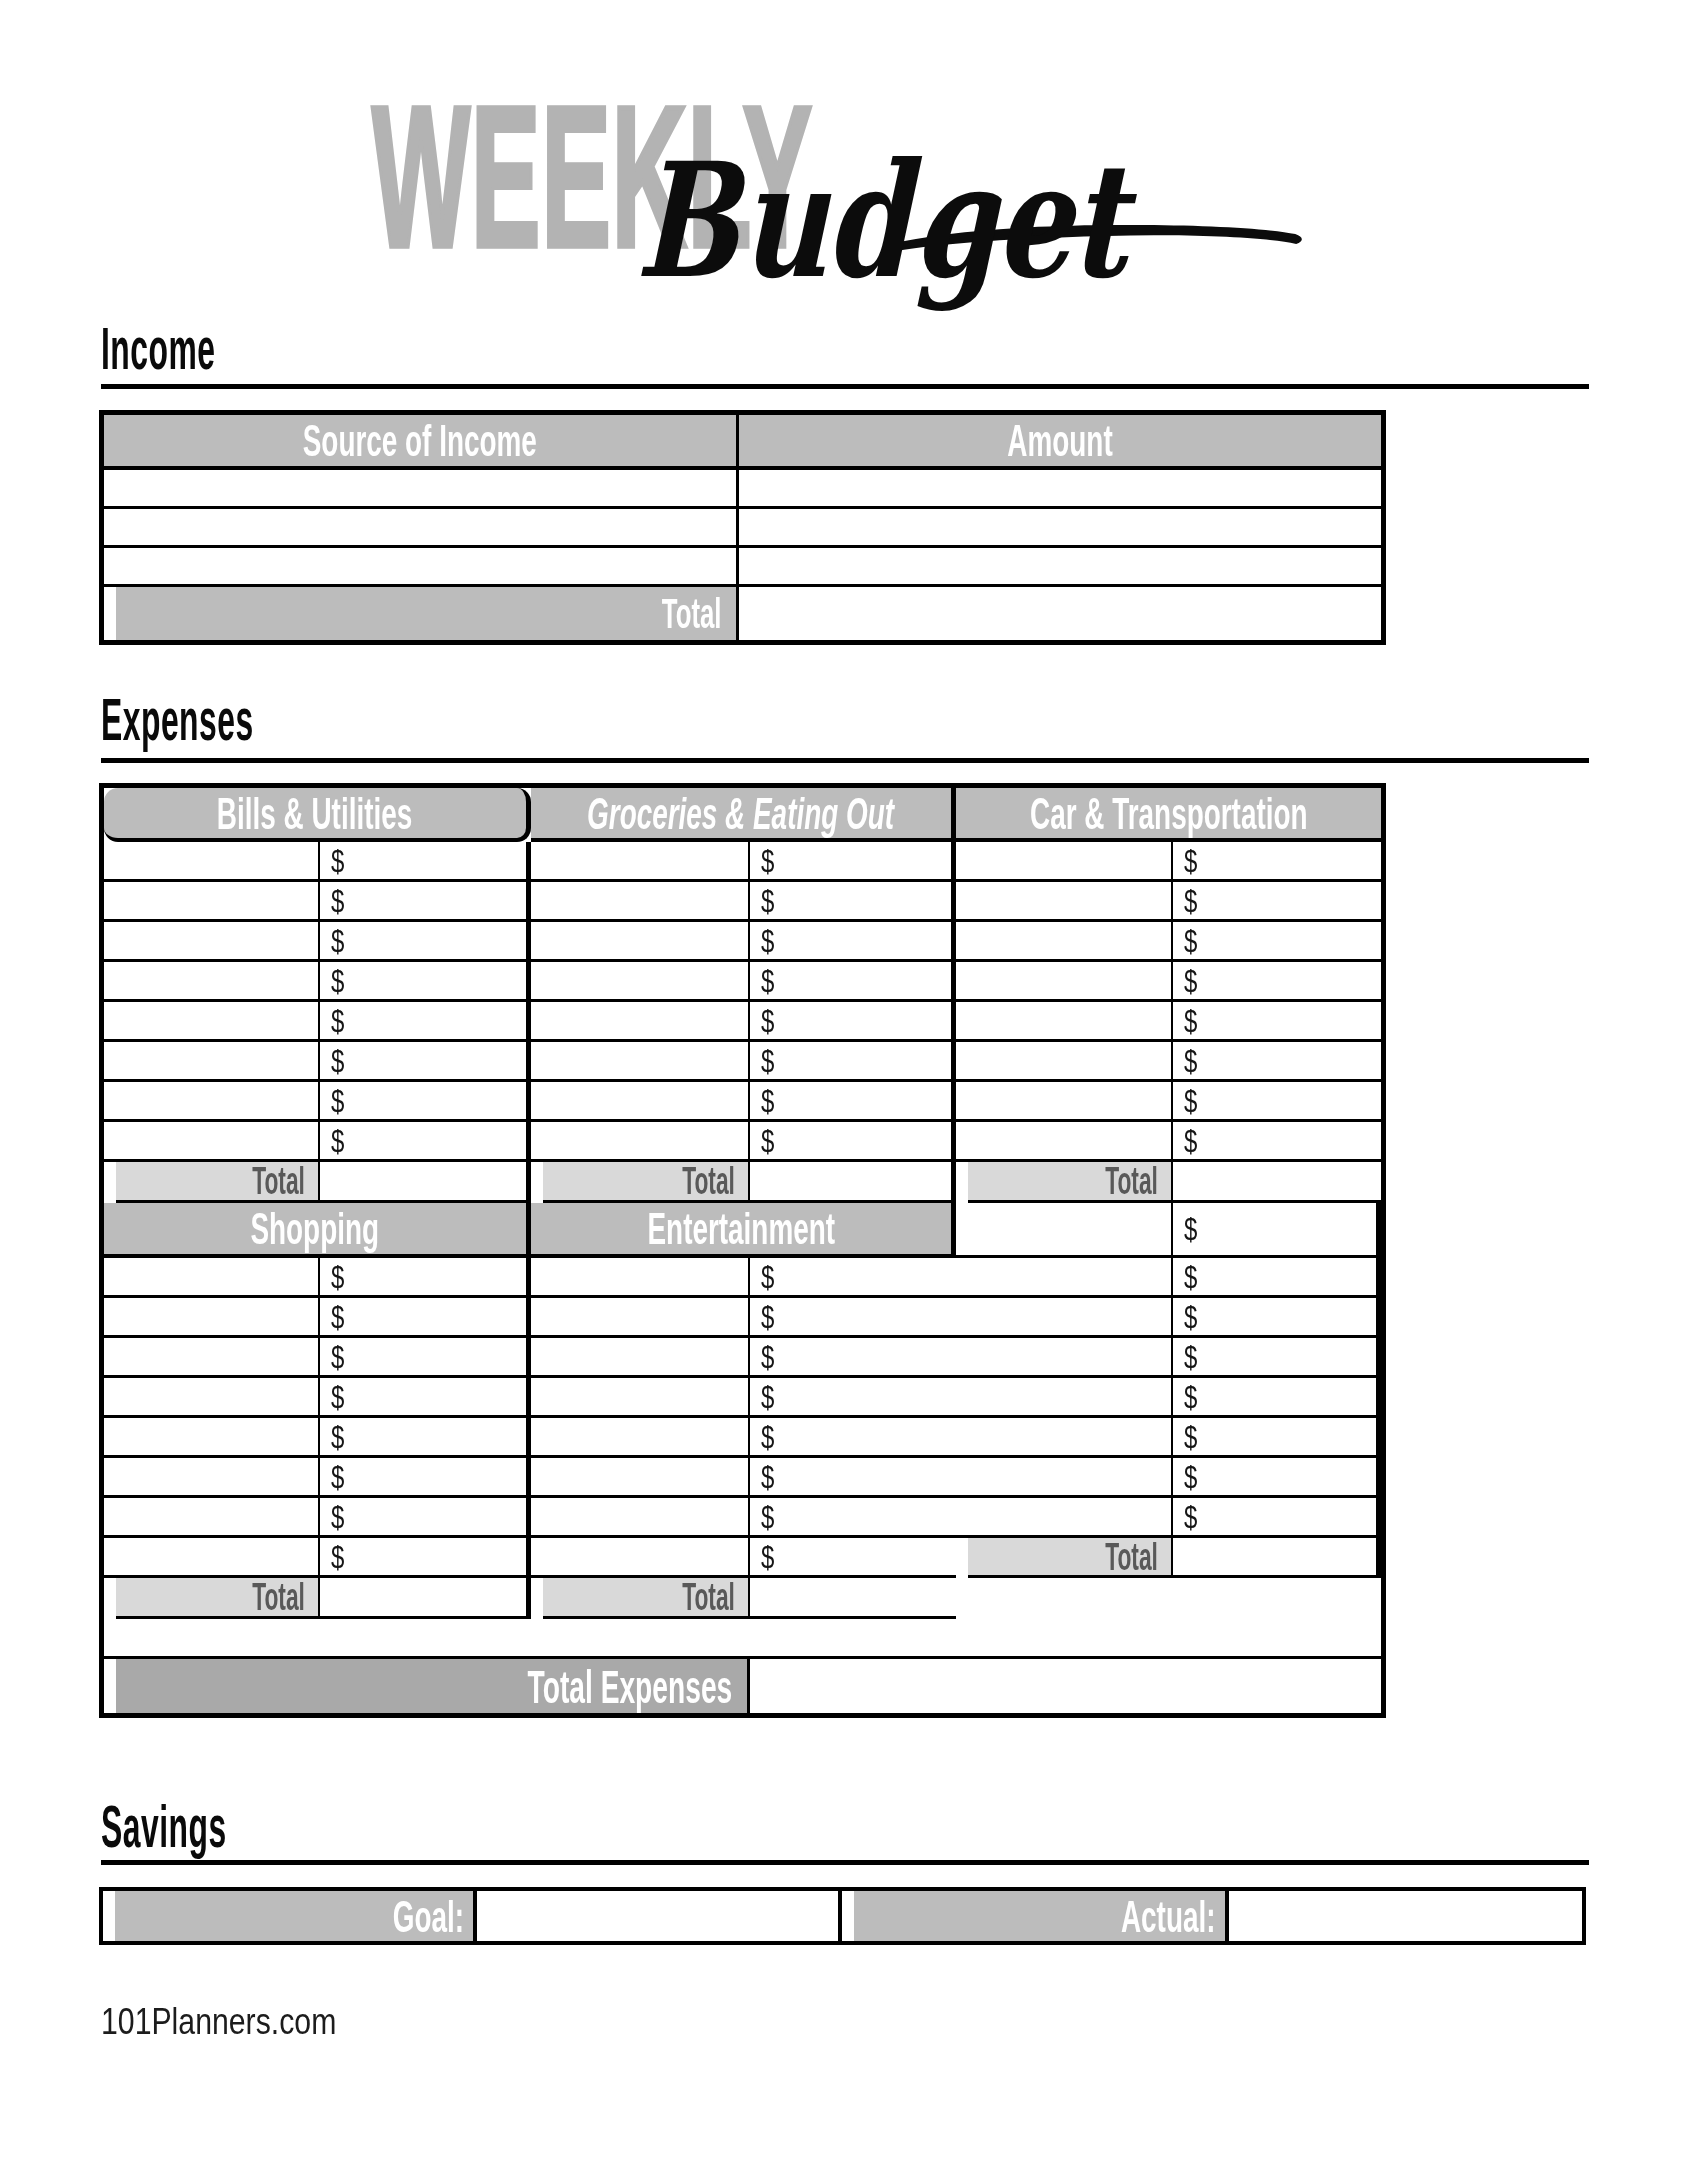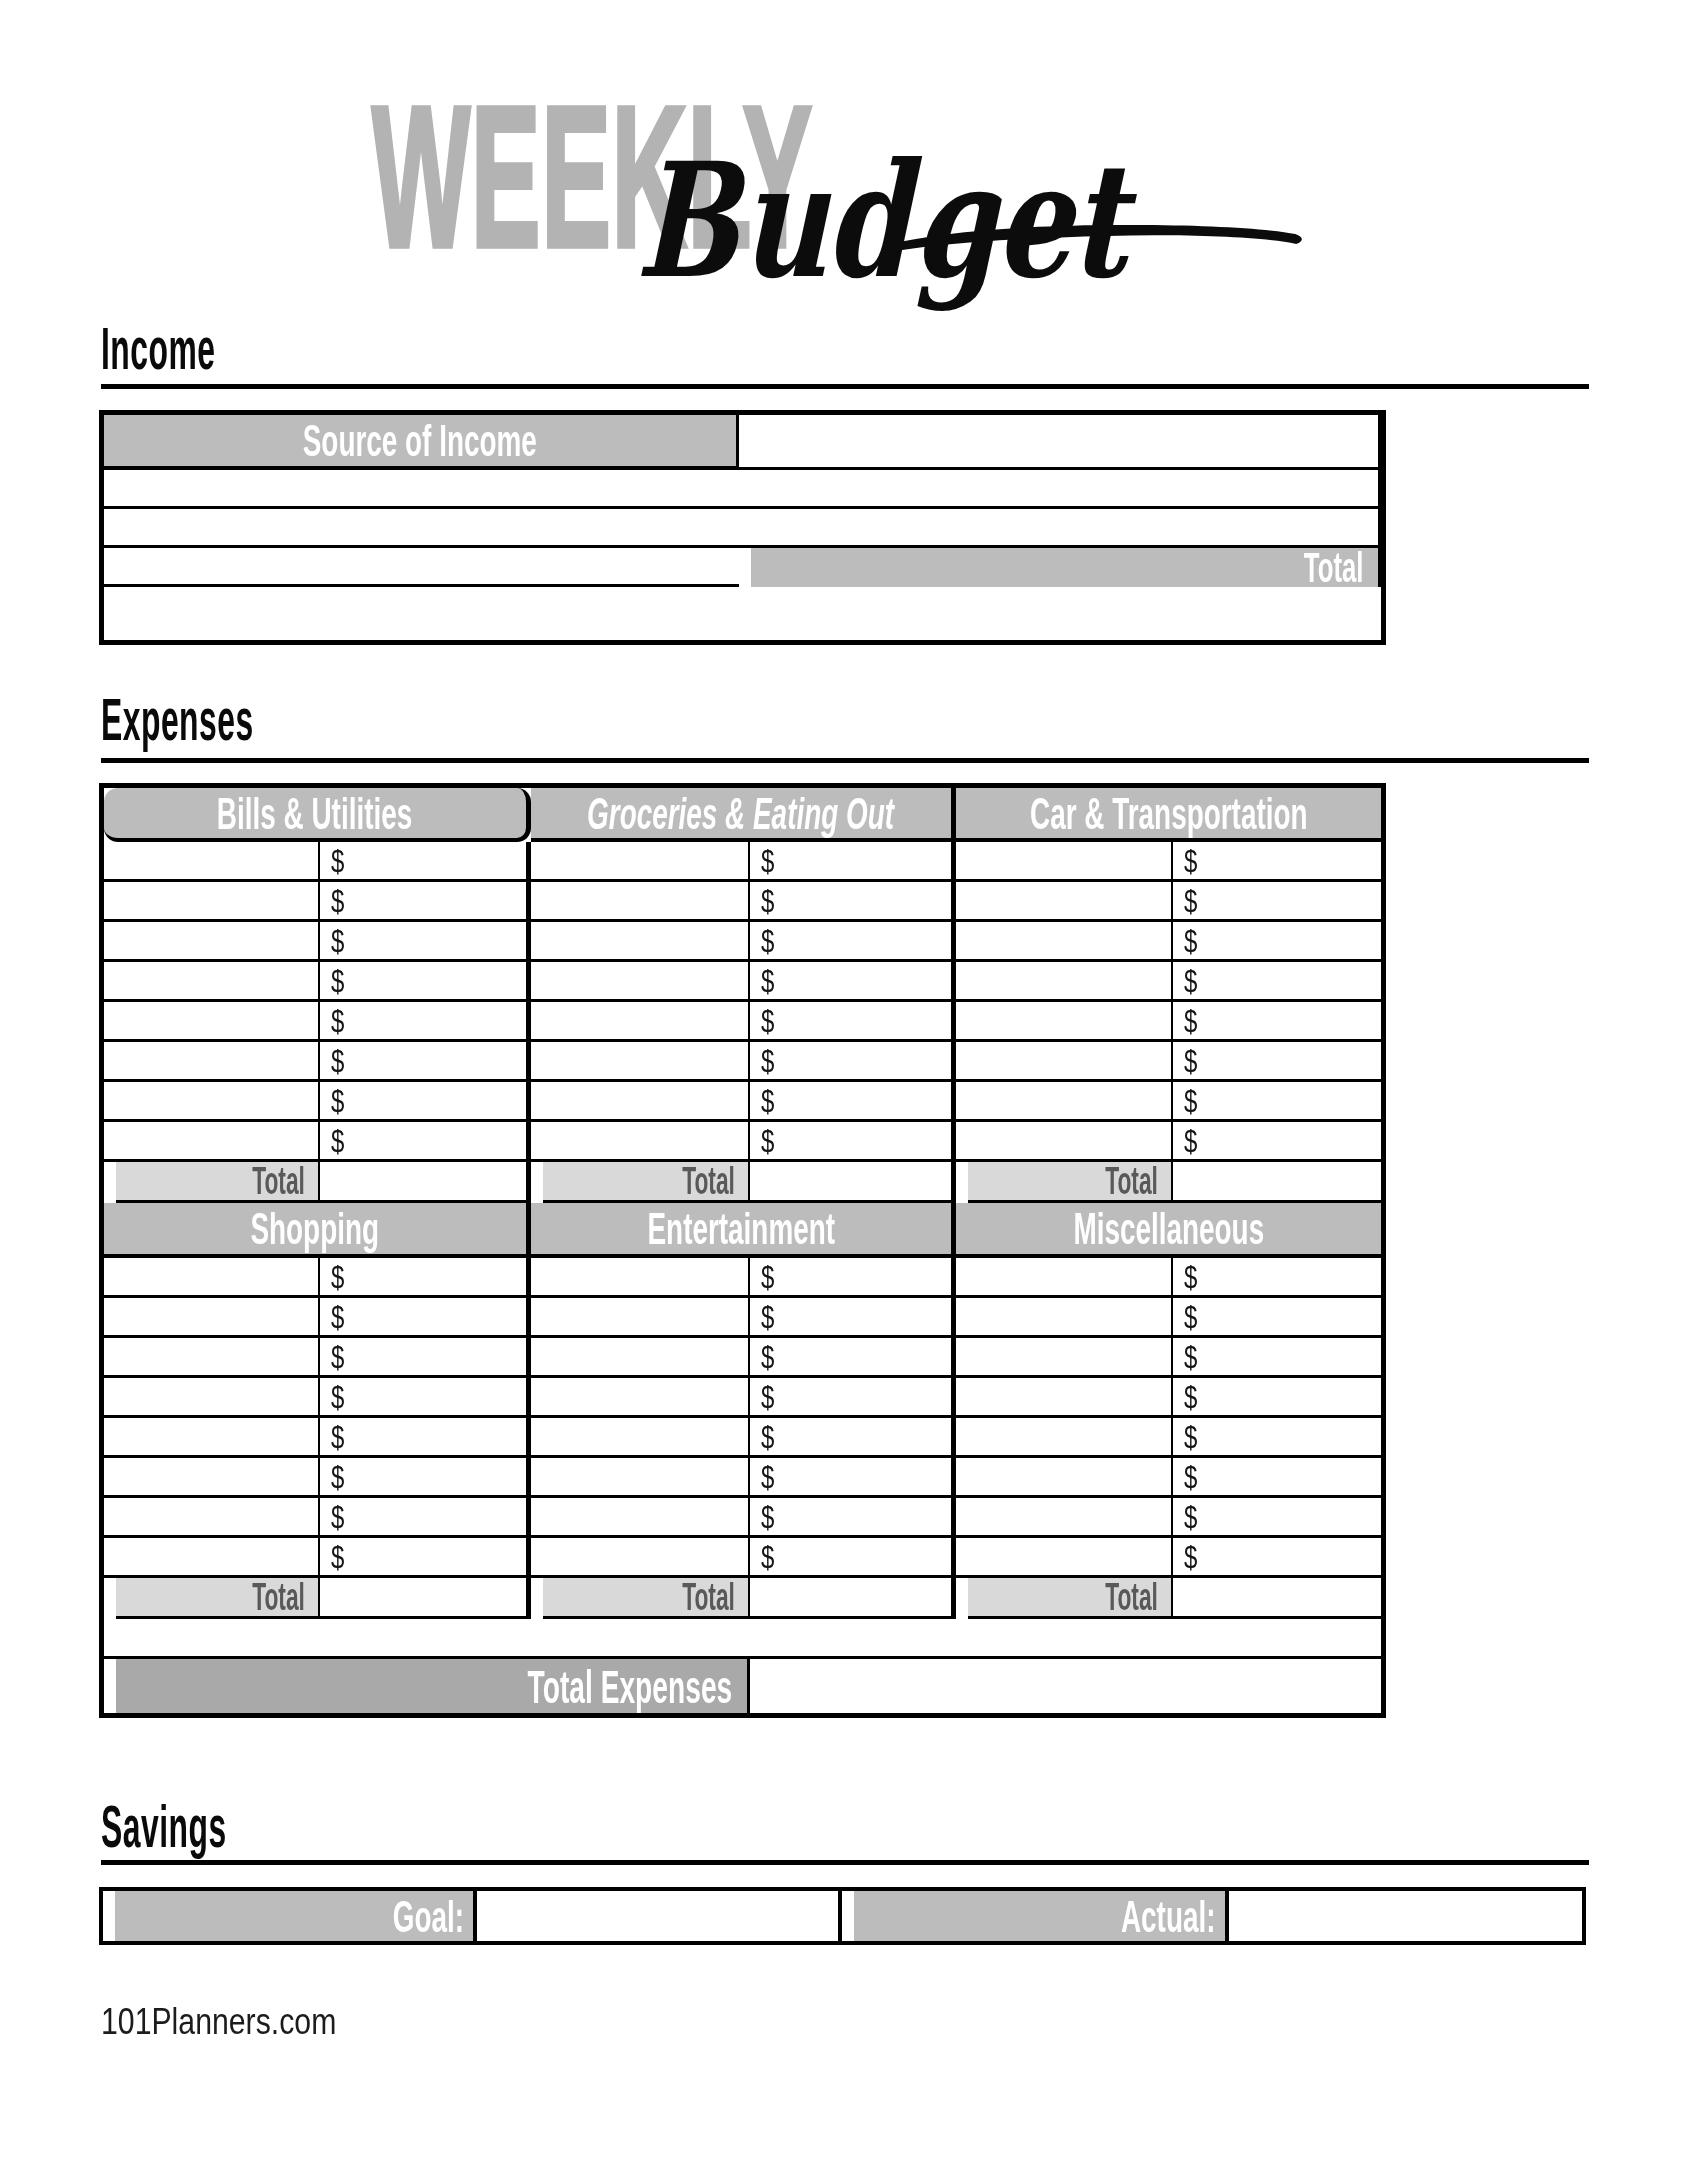--- a/index.html
+++ b/index.html
@@ -71,20 +71,23 @@
     <path d="M2,32 C70,17 150,11 250,10 C340,9 424,13 457,20 C466,23 467,28 458,31
              C420,23 335,20 248,22 C155,24 64,30 6,40 Z" fill="#0c0c0c"></path>
   </svg>
 
   <h2 class="sec" style="top:320px">Income</h2>
   <div class="rule" style="top:384px"></div>
   <div class="tbl" id="incomeTable" style="grid-template-rows: 55px repeat(3, 39px) 53px;">
       <div class="cell bg-h center b5 v4">
         <span class="txt hdrtxt">Source of Income</span>
       </div>
+      <div class="cell bg-h center b5">
+        <span class="txt hdrtxt">Amount</span>
+      </div>
       <div class="cell b4 v4"></div>
       <div class="cell b4"></div>
       <div class="cell b4 v4"></div>
       <div class="cell b4"></div>
       <div class="cell b4 v4"></div>
       <div class="cell b4"></div>
       <div class="cell bg-h right v4">
         <span class="txt totW">Total</span>
       </div>
       <div class="cell"></div>
@@ -208,23 +211,20 @@
       <div class="cell b4 v6"></div>
       <div class="cell bg-l right b4 v3">
         <span class="txt totD">Total</span>
       </div>
       <div class="cell b4"></div>
       <div class="cell bg-h center b5 v6" style="grid-column: span 2;">
         <span class="txt hdrtxt">Shopping</span>
       </div>
       <div class="cell bg-h center b5 v6" style="grid-column: span 2;">
         <span class="txt hdrtxt">Entertainment</span>
-      </div>
-      <div class="cell bg-h center b5" style="grid-column: span 2;">
-        <span class="txt hdrtxt">Miscellaneous</span>
       </div>
       <div class="cell b4 v3"></div>
       <div class="cell b4 v6">
         <span class="txt dollar">$</span>
       </div>
       <div class="cell b4 v3"></div>
       <div class="cell b4 v6">
         <span class="txt dollar">$</span>
       </div>
       <div class="cell b4 v3"></div>

